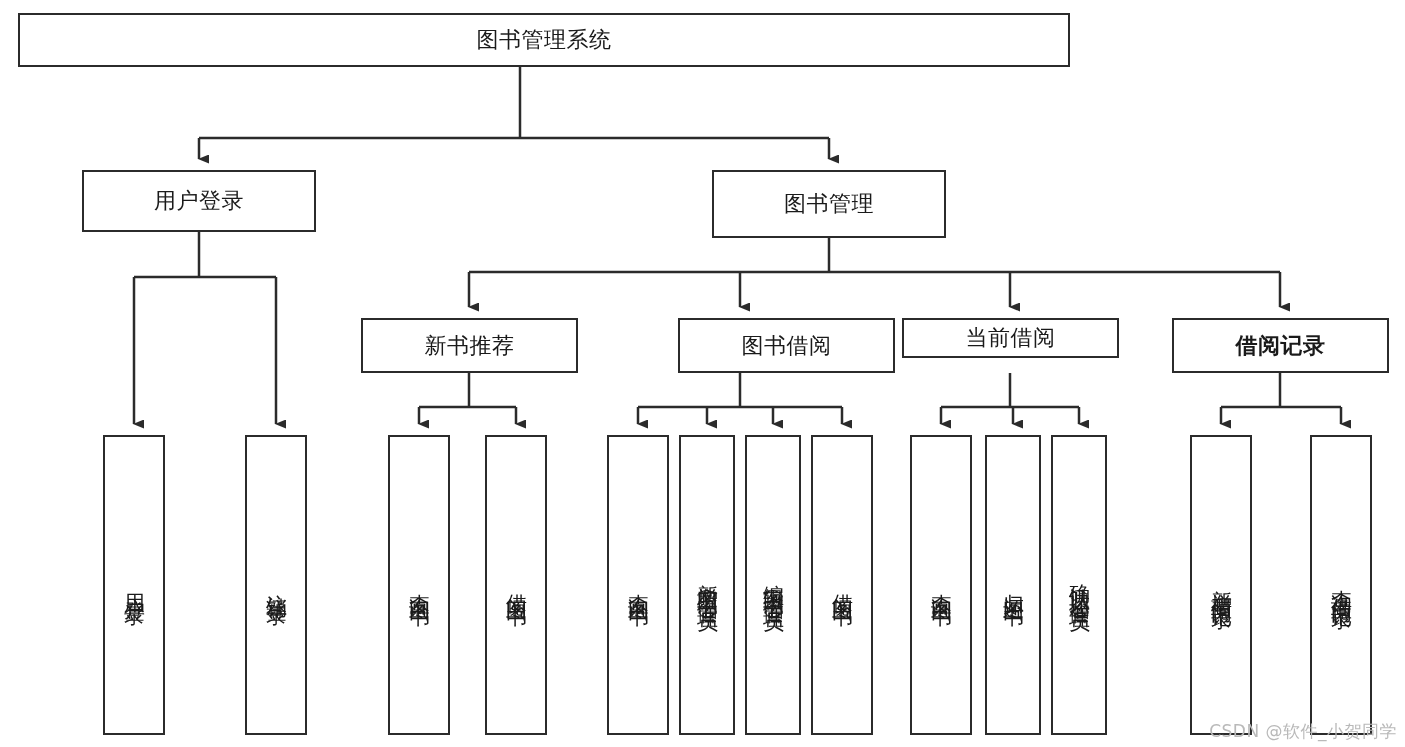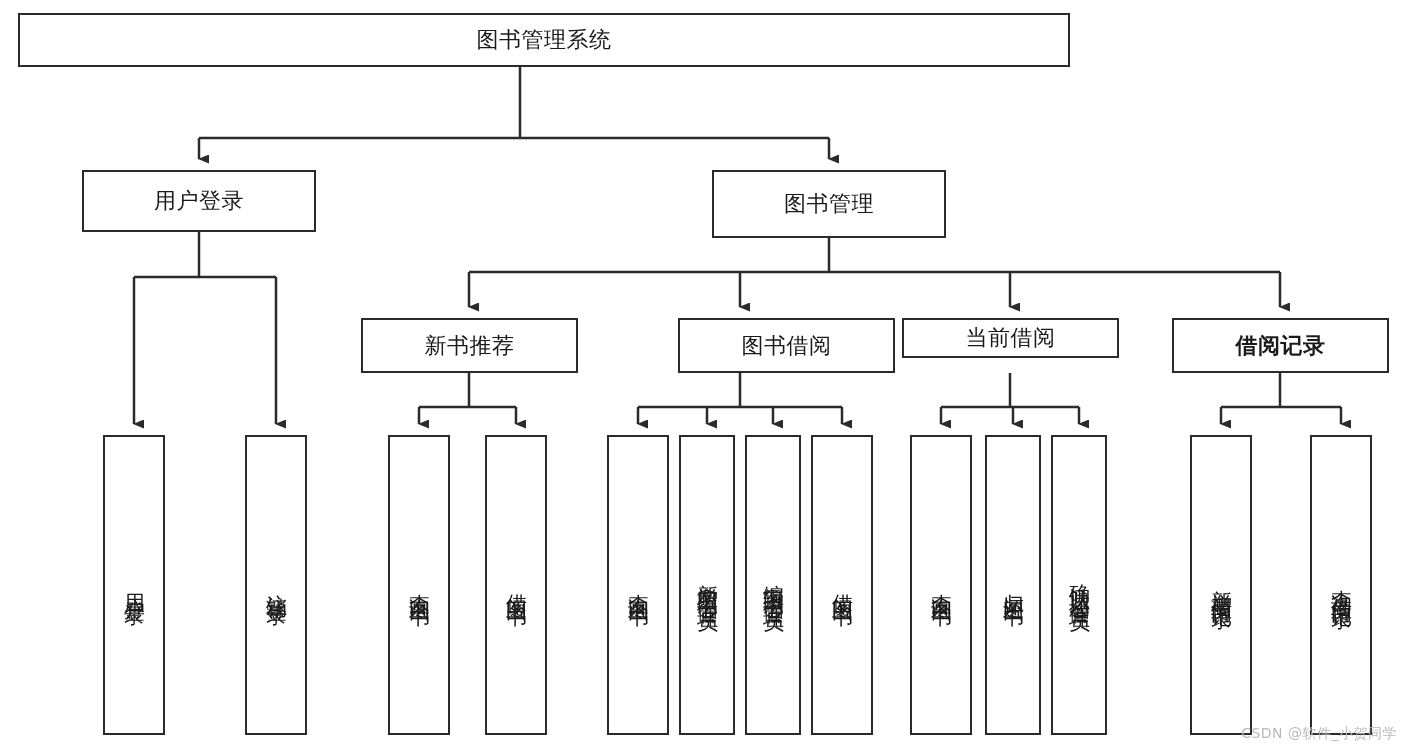--- a/index.html
+++ b/index.html
@@ -50,21 +50,21 @@
     white-space: nowrap;
     text-align: center;
   }
   .node .hlabel {
     white-space: nowrap;
   }
   .watermark {
     position: absolute;
     right: 8px;
     bottom: 4px;
-    font-size: 14px;
+    font-size: 17px;
     color: #b9b9b9;
     letter-spacing: 0.5px;
     white-space: nowrap;
   }
 </style>
 </head>
 <body>
 
 <div id="canvas">
 

